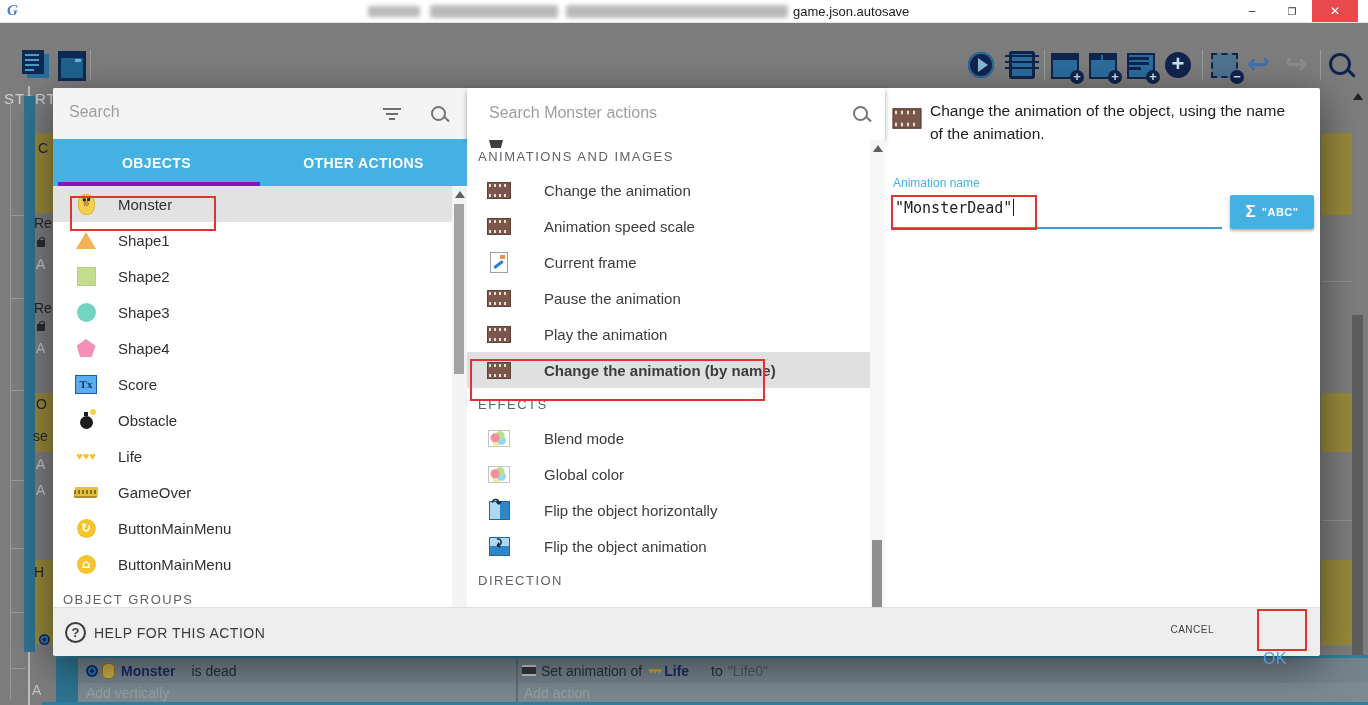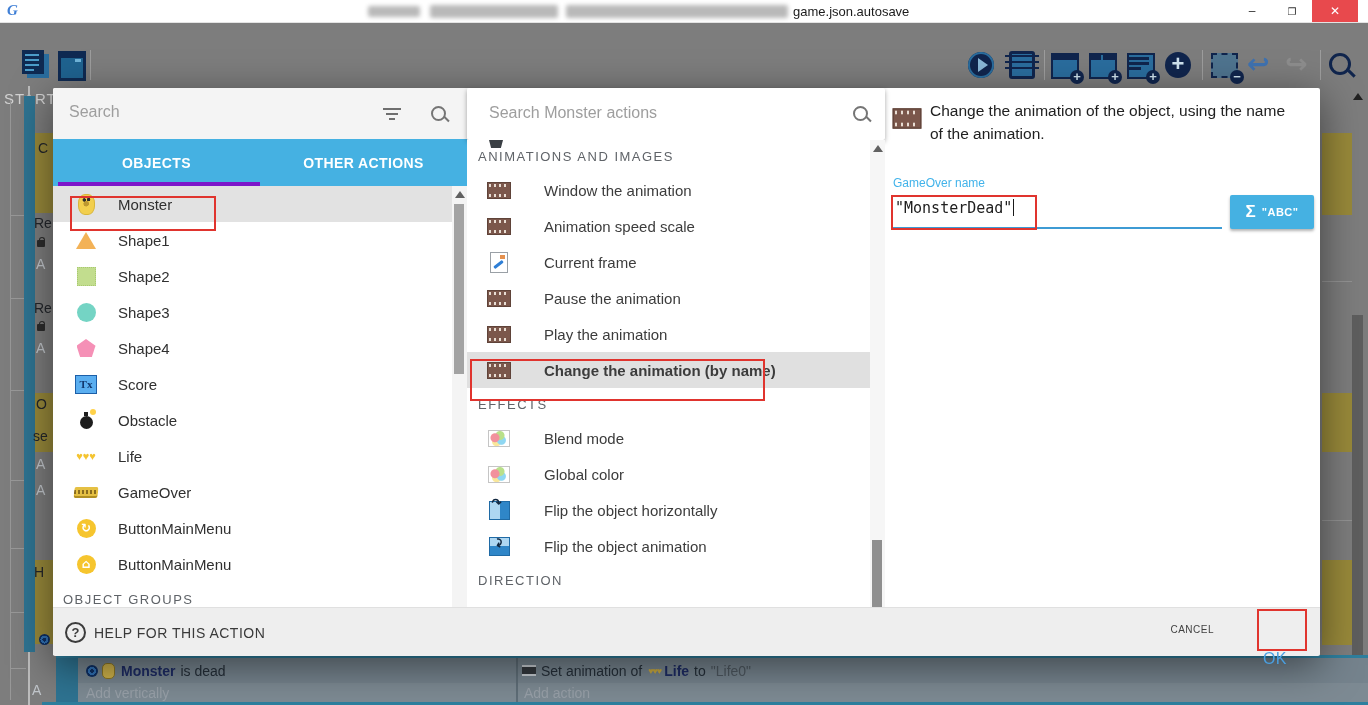--- a/index.html
+++ b/index.html
@@ -253,34 +253,34 @@
       <span class="frag lite" style="left: 32px; top: 682px; position: absolute;">A</span>
     </div>
 
   <div class="ev-topline"></div>
   <div class="ev-teal"></div>
   <div class="ev-cell" style="left:78px;width:438px;">
     <div class="ev-line1">
       <span class="ic-gear-sm"></span>
       <span class="ic-mini-monster"></span>
       <span class="ev-bold">Monster</span>
-      <span style="margin-left:5px;">is dead</span>
+      <span style="margin-left:16px;">is dead</span>
     </div>
     <div class="ev-line2">
       <span style="margin-left:8px;">Add vertically</span>
     </div>
   </div>
   <div class="ev-divider"></div>
   <div class="ev-cell" style="left:518px;width:850px;">
     <div class="ev-line1">
       <span class="ic-mini-film"></span>
       <span>Set animation of</span>
       <span class="mini-hearts">♥♥♥</span>
       <span class="ev-bold">Life</span>
-      <span style="margin-left:5px;">to</span>
+      <span style="margin-left:22px;">to</span>
       <span class="ev-val" style="margin-left:5px;">"Life0"</span>
     </div>
     <div class="ev-line2">
       <span style="margin-left:6px;">Add action</span>
     </div>
   </div>
   <div class="ev-botline"></div>
 
   <div class="dialog">
 
@@ -372,21 +372,21 @@
       <input style="position: absolute; left: 20px; top: 15px;" placeholder="Search Monster actions">
       <span class="ic-mag" style="left:386px;top:18px;"></span>
     </div>
     <div class="actlist">
       <div class="clip-frag"></div>
     <div class="sec-header">ANIMATIONS AND IMAGES</div>
         <div class="act-row">
           <span class="act-ic-box">
             <span class="ic-film"></span>
           </span>
-          <span class="act-label">Window the animation</span>
+          <span class="act-label">Change the animation</span>
         </div>
         <div class="act-row">
           <span class="act-ic-box">
             <span class="ic-film"></span>
           </span>
           <span class="act-label">Animation speed scale</span>
         </div>
         <div class="act-row">
           <span class="act-ic-box">
             <span class="ic-frame"></span>
@@ -439,21 +439,21 @@
         <div class="sec-header">DIRECTION</div>
       </div>
     <div class="mscrollbar">
       <div class="sb-up"></div>
       <div class="sb-thumb" style="top:400px;height:95px;background:#8f8f8f;"></div>
       <div class="sb-down"></div>
     </div>
 
     <span class="ic-film" style="position:absolute;left:842px;top:22px;transform:scale(1.2);"></span>
     <div class="desc-text">Change the animation of the object, using the name of the animation.</div>
-    <div class="field-label">GameOver name</div>
+    <div class="field-label">Animation name</div>
     <div class="field-value"><span>"MonsterDead"</span><span class="caret"></span></div>
     <div class="field-underline"></div>
     <div class="expr-btn">
       <span class="expr-sigma">Σ</span>
       <span class="expr-abc">"ABC"</span>
     </div>
 
     <div class="dfooter">
       <span class="ic-help">?</span>
       <span class="help-label">HELP FOR THIS ACTION</span>

